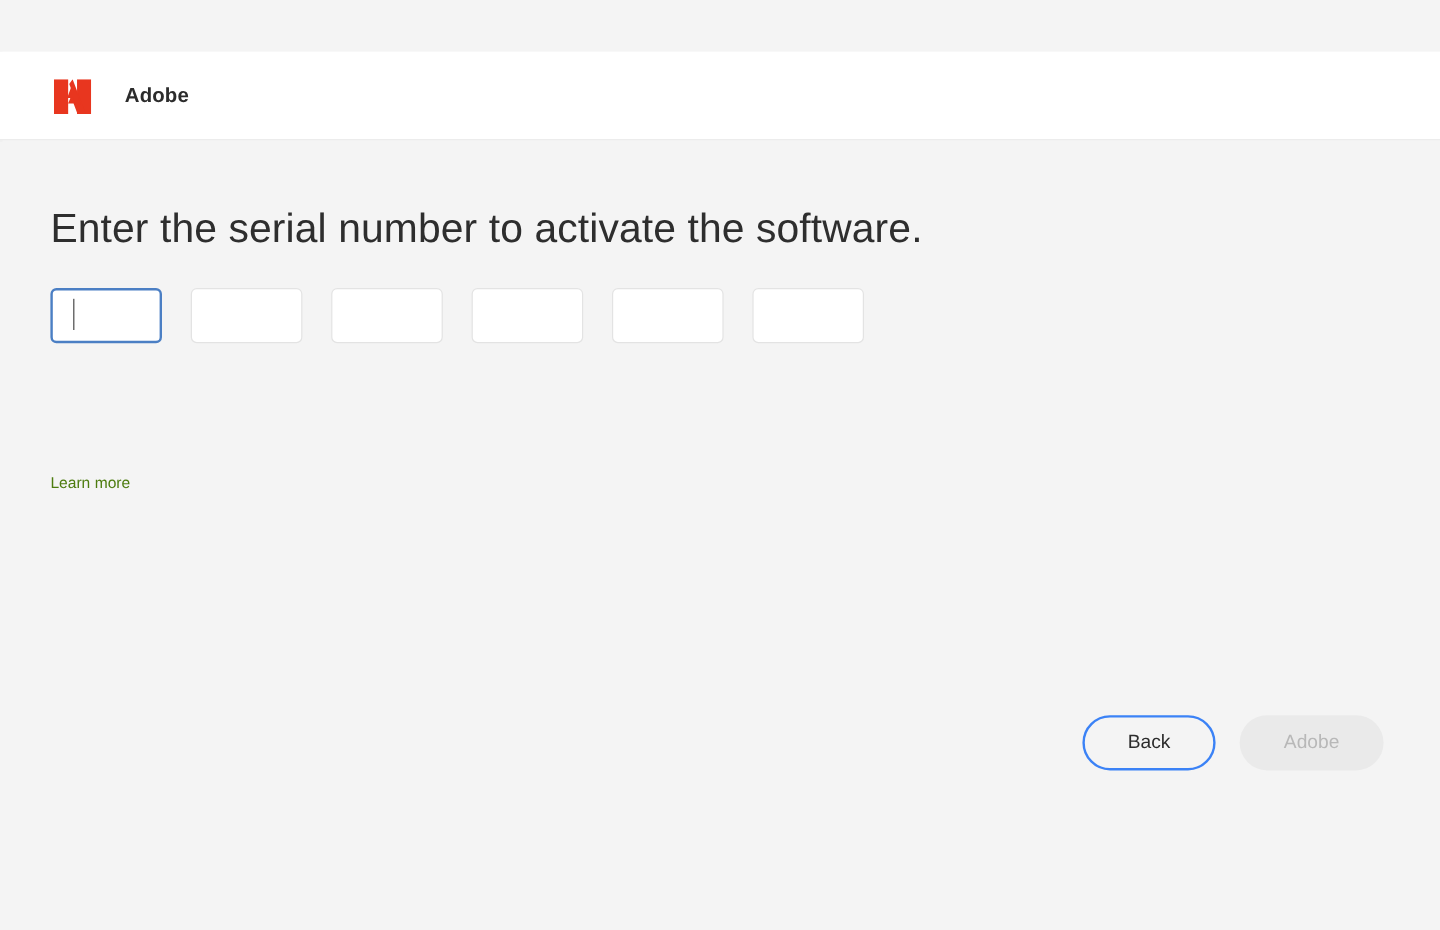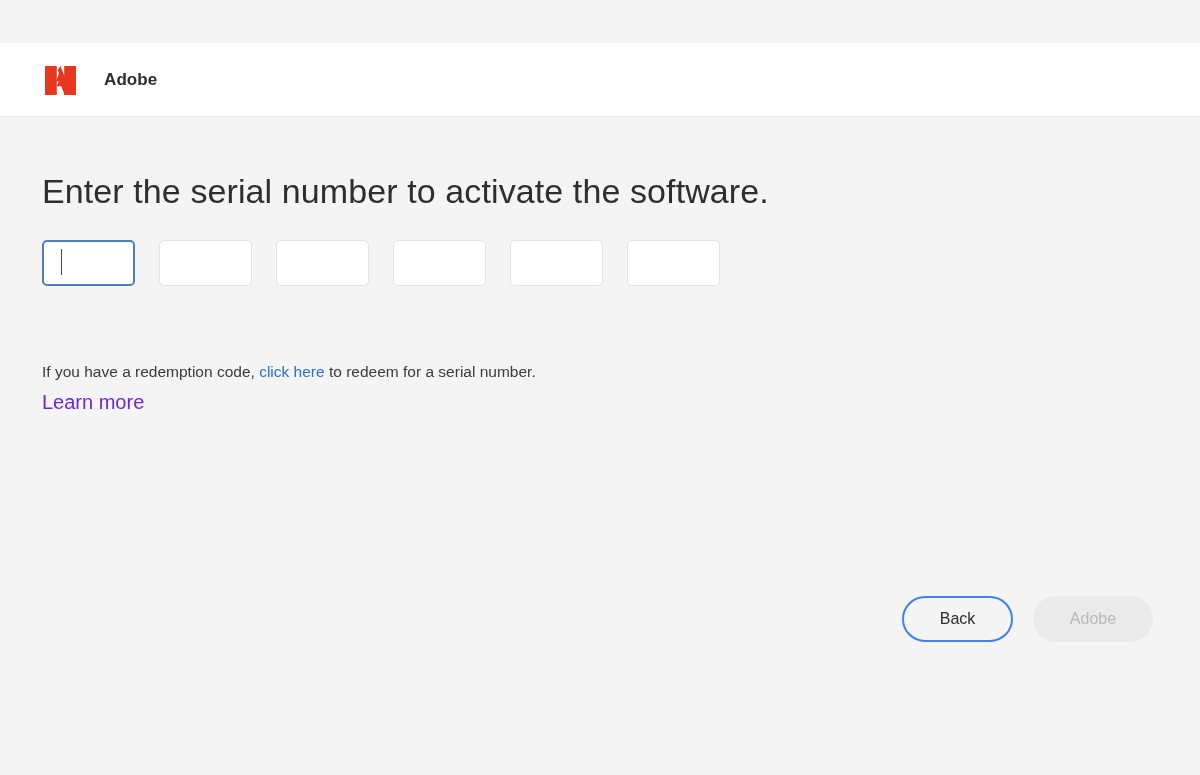--- a/index.html
+++ b/index.html
@@ -172,22 +172,22 @@
   .inline-link {
     color: #2a6fd4;
     text-decoration: none;
     cursor: pointer;
   }
 
   #learn-more-link {
     position: absolute;
     left: 42px;
     top: 274px;
-    font-size: 20px;
-    color: #6d28d9;
+    font-size: 13px;
+    color: #4d7c0f;
     text-decoration: none;
     line-height: 21px;
     cursor: pointer;
   }
 
   
   #footer-actions {
     position: absolute;
     left: 0;
     top: 478px;
@@ -254,25 +254,20 @@
       <input class="serial-box is-focused" type="text" maxlength="4" value="" style="">
       <input class="serial-box" type="text" maxlength="4" value="" style="">
       <input class="serial-box" type="text" maxlength="4" value="" style="">
       <input class="serial-box" type="text" maxlength="4" value="" style="">
       <input class="serial-box" type="text" maxlength="4" value="" style="">
       <input class="serial-box" type="text" maxlength="4" value="" style="">
       <div class="caret"></div>
     </div>
 
 
-    <div id="redemption-line">
-      <span>If you have a redemption code,</span>
-      <span class="inline-link">click here</span>
-      <span>to redeem for a serial number.</span>
-    </div>
 
     <a id="learn-more-link" href="#">Learn more</a>
 
     <div id="footer-actions">
       <button id="back-button">Back</button>
       <button id="next-button" disabled="">Adobe</button>
     </div>
 
   </div>
 </div>

